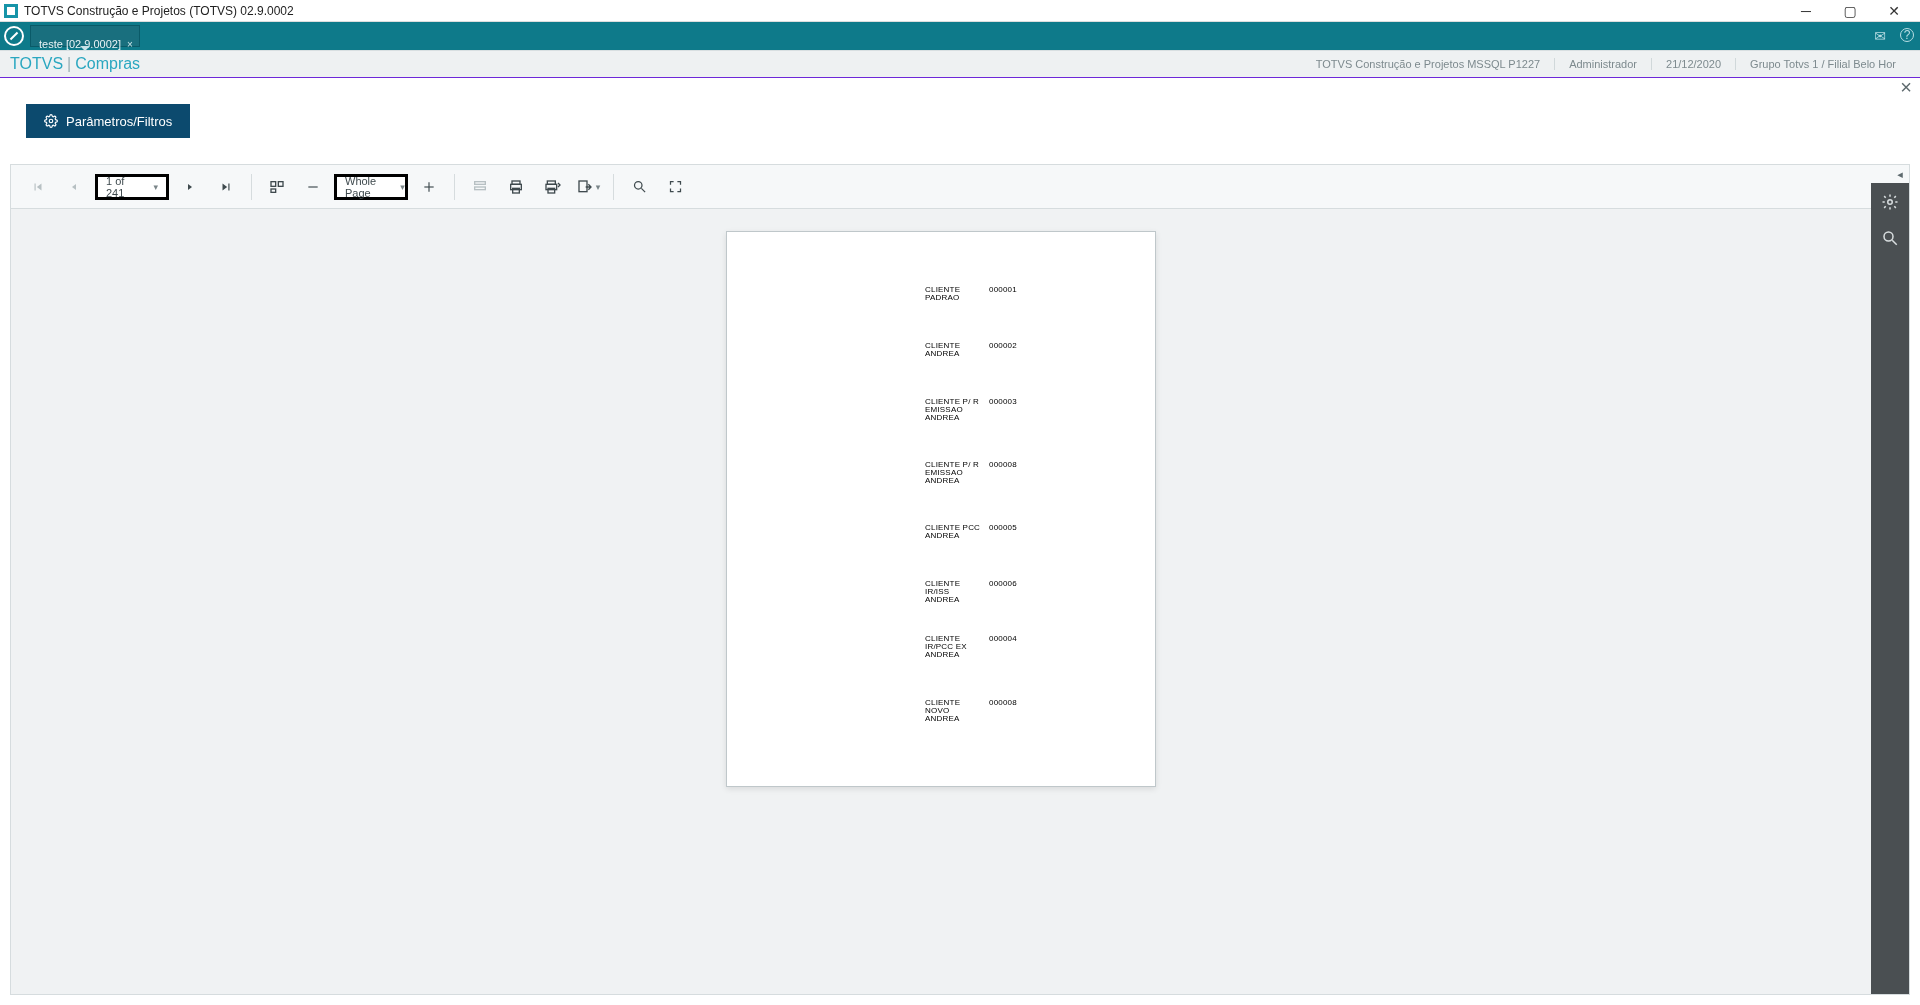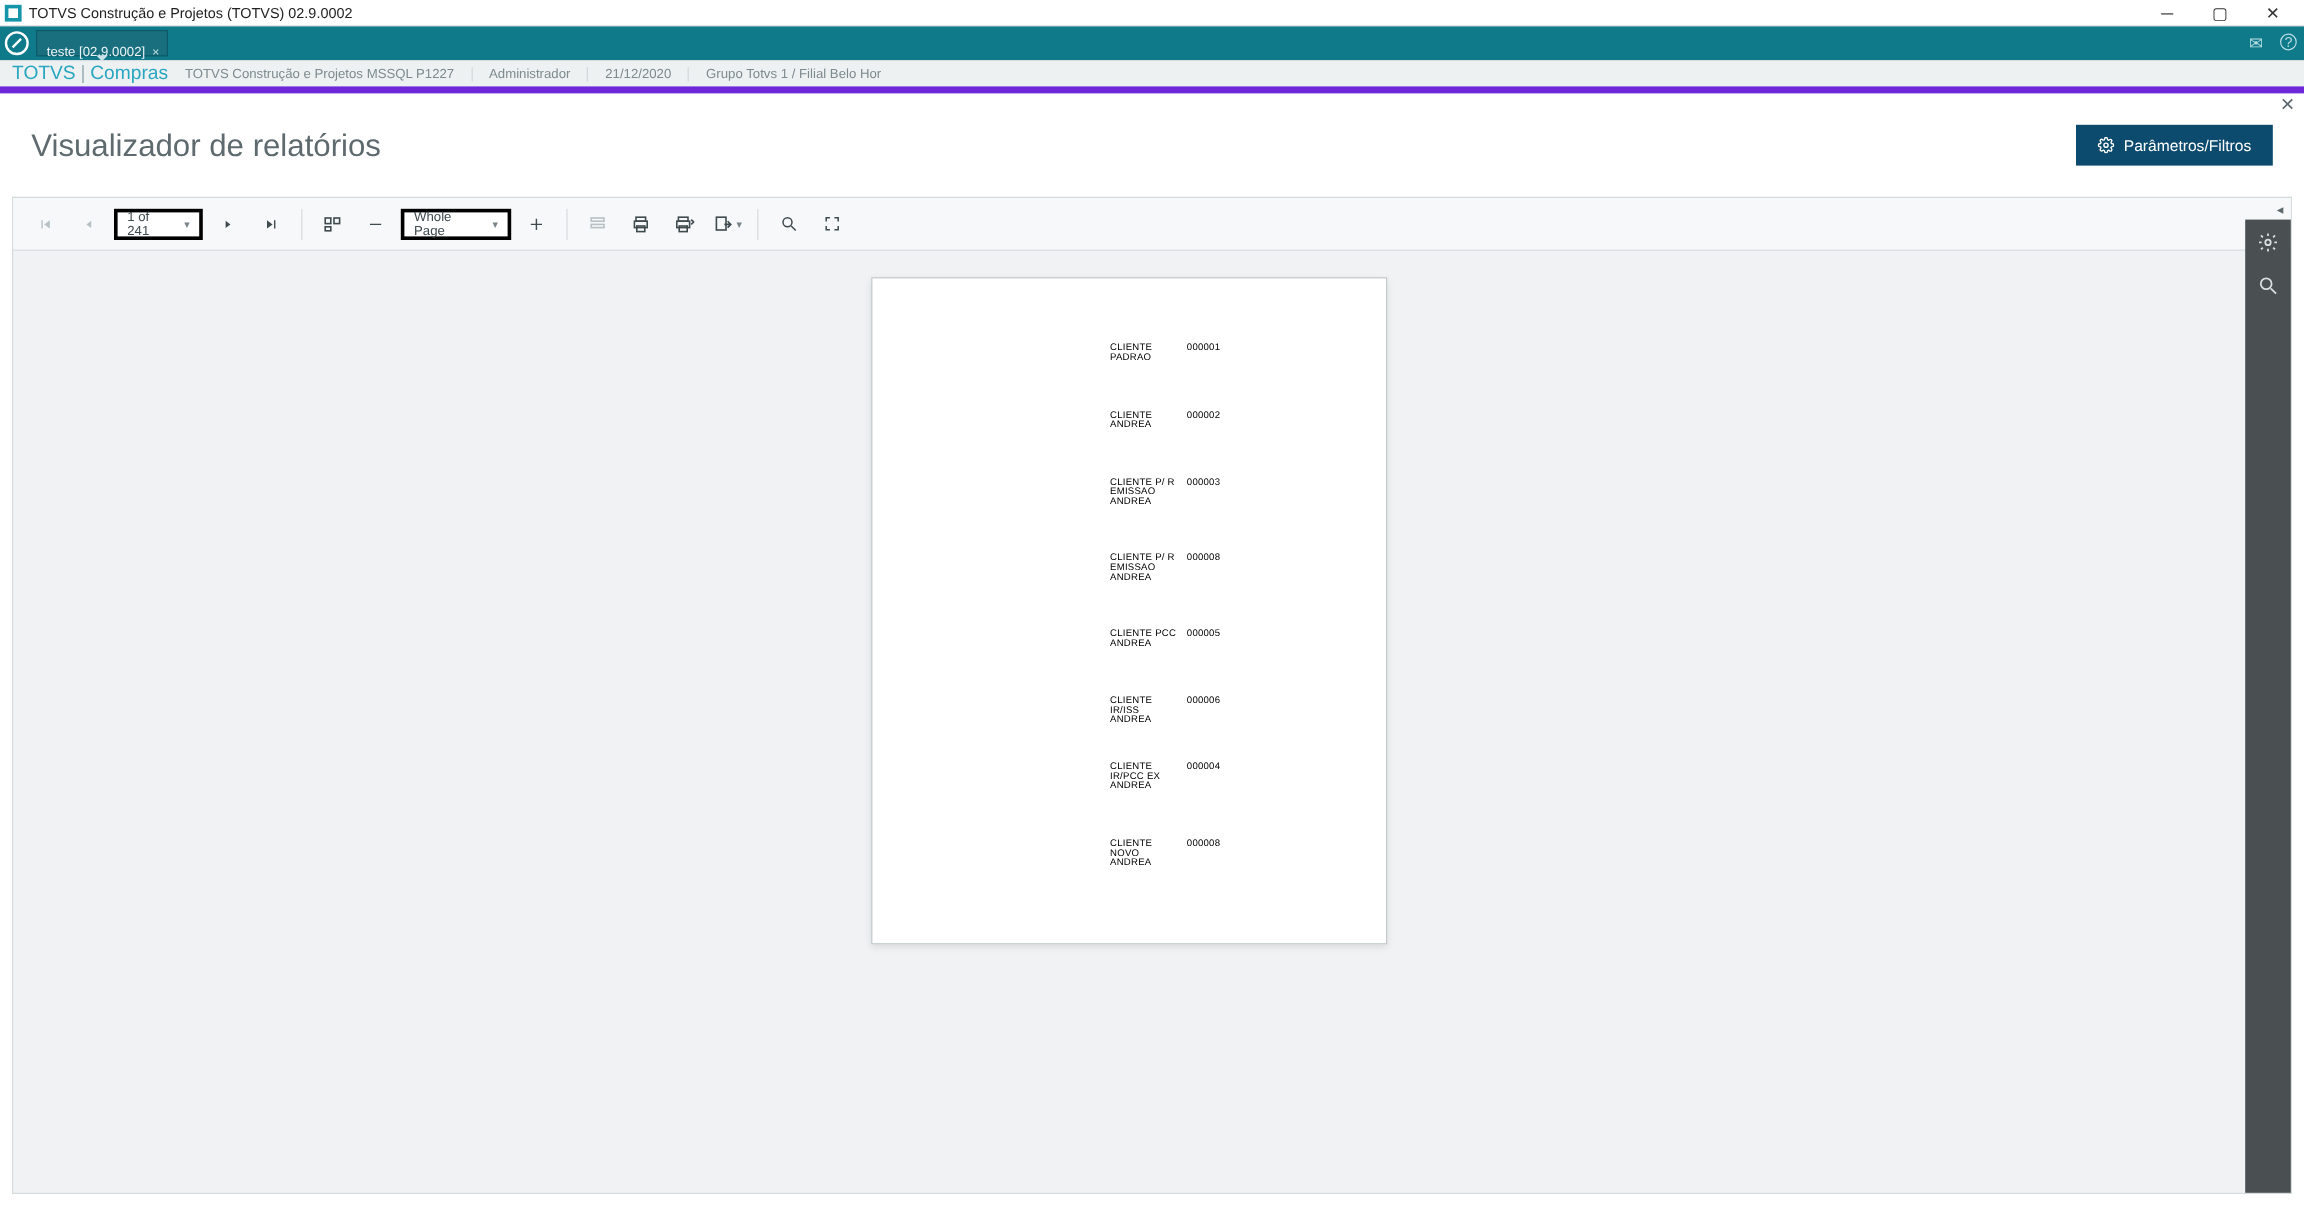--- a/index.html
+++ b/index.html
@@ -67,26 +67,28 @@
   }
   .tab-close { font-size: 10px; color: #c9e3e8; cursor: pointer; }
   .tabstrip-right { display: flex; gap: 14px; color: #b8dde3; font-size: 14px; }
   .tabstrip-right span { cursor: pointer; }
 
   
   .breadcrumb-bar {
     height: 28px;
     background: #eef1f2;
     border-top: 1px solid #d8dfe1;
-    border-bottom: 6px solid #6d28d9;
-    display: flex;
-    align-items: center;
+    border-bottom: 1px solid #6d28d9;
+    display: flex;
+    align-items: center;
+    justify-content: space-between;
     padding: 0 10px;
     font-size: 12px;
     color: #6b7a7f;
+    gap: 32px;
   }
   .breadcrumb-left { display:flex; align-items:center; gap:4px; font-size: 16px; }
   .bc-totvs { color: #2aa7c0; font-weight: 400; }
   .bc-sep   { color: #9bb0b5; }
   .bc-mod   { color: #2aa7c0; }
   .breadcrumb-right { display: flex; align-items: center; }
   .br-cell { padding: 0 14px; border-left: 1px solid #d0d8da; color: #7d8a8e; font-size: 11px; }
   .br-cell:first-child { border-left: none; }
 
   
@@ -153,21 +155,21 @@
     border: 3px solid #000000;
     background: #fff;
     font-size: 11px;
     color: #3f4a4e;
     display: flex;
     align-items: center;
     padding: 0 8px;
     gap: 24px;
   }
   .page-field { width: 74px; justify-content: space-between; }
-  .zoom-field { width: 92px; }
+  .zoom-field { width: 74px; }
   .caret { font-size: 9px; color: #7a8589; }
 
   
   .right-collapse {
     position: absolute;
     top: 0; right: 0;
     width: 18px; height: 18px;
     display:flex; align-items:center; justify-content:center;
     font-size: 11px; color: #5e6a6e; cursor: pointer;
   }
@@ -247,21 +249,20 @@
   </div>
   <div class="breadcrumb-right">
     <div class="br-cell">TOTVS Construção e Projetos MSSQL P1227</div>
     <div class="br-cell">Administrador</div>
     <div class="br-cell">21/12/2020</div>
     <div class="br-cell">Grupo Totvs 1 / Filial Belo Hor</div>
   </div>
 </div>
 
 <div class="content-header">
-  <div class="page-title">Visualizador de relatórios</div>
   <button class="params-btn">
     <span class="gear">
       <svg viewBox="0 0 24 24" width="14" height="14" fill="none" stroke="#fff" stroke-width="2">
         <circle cx="12" cy="12" r="3"></circle>
         <path d="M19.4 15a1.7 1.7 0 0 0 .34 1.87l.06.06a2 2 0 1 1-2.83 2.83l-.06-.06a1.7 1.7 0 0 0-1.87-.34 1.7 1.7 0 0 0-1 1.56V21a2 2 0 0 1-4 0v-.09a1.7 1.7 0 0 0-1-1.56 1.7 1.7 0 0 0-1.87.34l-.06.06a2 2 0 1 1-2.83-2.83l.06-.06a1.7 1.7 0 0 0 .34-1.87 1.7 1.7 0 0 0-1.56-1H3a2 2 0 0 1 0-4h.09a1.7 1.7 0 0 0 1.56-1 1.7 1.7 0 0 0-.34-1.87l-.06-.06a2 2 0 1 1 2.83-2.83l.06.06a1.7 1.7 0 0 0 1.87.34H9a1.7 1.7 0 0 0 1-1.56V3a2 2 0 0 1 4 0v.09a1.7 1.7 0 0 0 1 1.56 1.7 1.7 0 0 0 1.87-.34l.06-.06a2 2 0 1 1 2.83 2.83l-.06.06a1.7 1.7 0 0 0-.34 1.87V9a1.7 1.7 0 0 0 1.56 1H21a2 2 0 0 1 0 4h-.09a1.7 1.7 0 0 0-1.56 1z"></path>
       </svg>
     </span>
     <span>Parâmetros/Filtros</span>
   </button>
   <div class="close-x">×</div>

